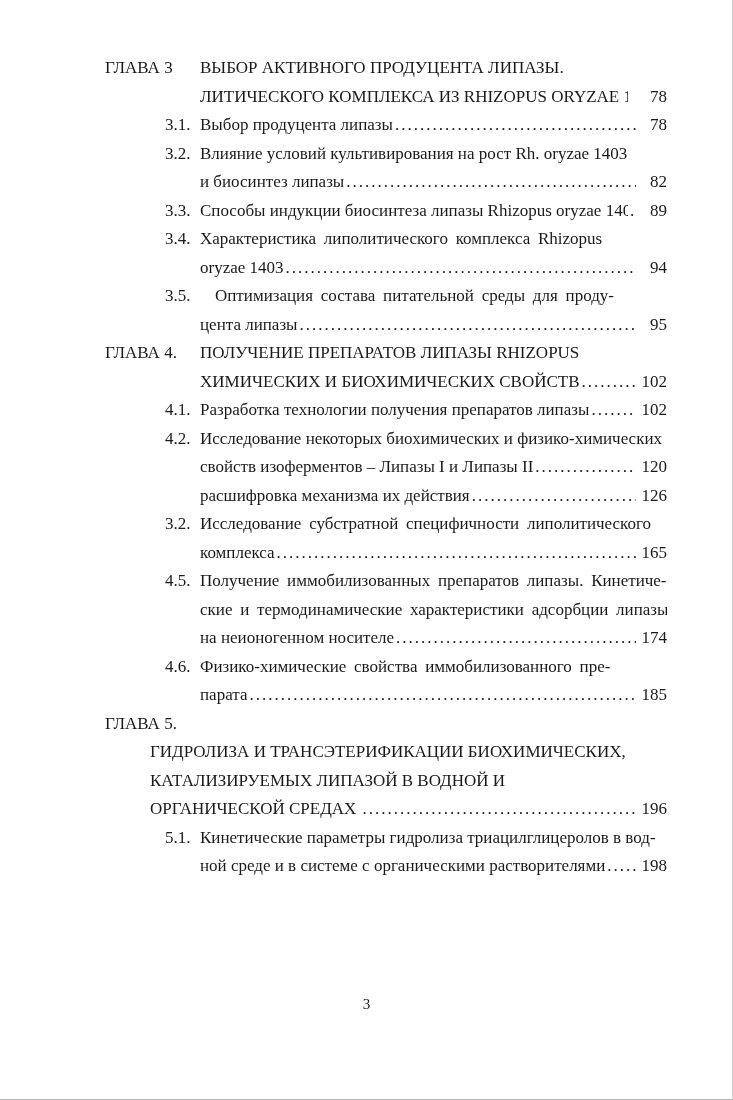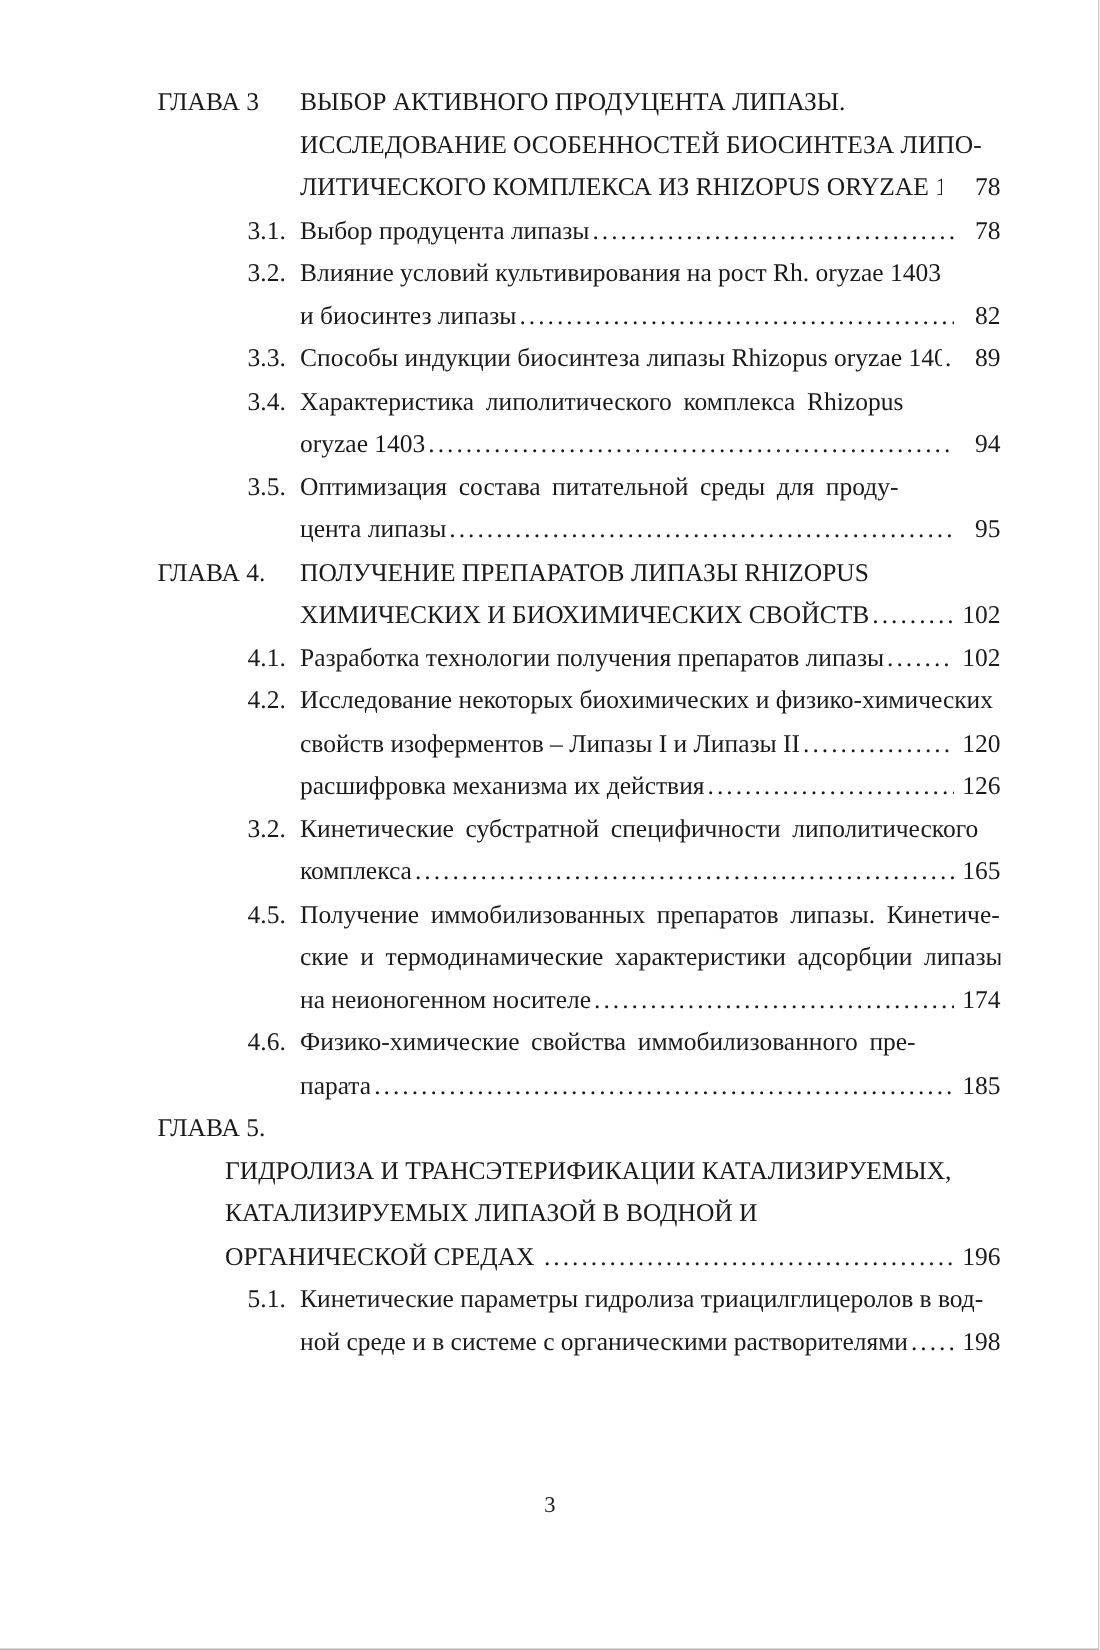--- a/index.html
+++ b/index.html
@@ -68,71 +68,70 @@
     font-size: 15px;
   }
 </style>
 </head>
 <body>
 
 <div class="page">
   <div class="toc">
       <div class="toc-entry">
         <div class="toc-line" style="padding-left: 0px;"><span class="toc-label" style="width: 95px;">ГЛАВА 3</span><span class="toc-text"><span>ВЫБОР АКТИВНОГО ПРОДУЦЕНТА ЛИПАЗЫ.</span></span></div>
-        <div class="toc-line" style="padding-left: 95px;"><span class="toc-text"><span>ИССЛЕДОВАНИЕ ОСОБЕННОСТЕЙ БИОСИНТЕЗА ЛИПО-</span></span></div>
         <div class="toc-line" style="padding-left: 95px;"><span class="toc-text"><span>ЛИТИЧЕСКОГО КОМПЛЕКСА ИЗ </span><span class="italic">RHIZOPUS ORYZAE</span><span> 1403.</span></span><span class="leader"></span><span class="toc-page">78</span></div>
       </div>
       <div class="toc-entry">
         <div class="toc-line" style="padding-left: 60px;"><span class="toc-label" style="width: 35px;">3.1.</span><span class="toc-text"><span>Выбор продуцента липазы</span></span><span class="leader">............................................................................................................................................................................................................................</span><span class="toc-page">78</span></div>
       </div>
       <div class="toc-entry">
         <div class="toc-line" style="padding-left: 60px;"><span class="toc-label" style="width: 35px;">3.2.</span><span class="toc-text"><span>Влияние условий культивирования на рост </span><span class="italic">Rh. oryzae</span><span> 1403</span></span></div>
         <div class="toc-line" style="padding-left: 95px;"><span class="toc-text"><span>и биосинтез липазы</span></span><span class="leader">............................................................................................................................................................................................................................</span><span class="toc-page">82</span></div>
       </div>
       <div class="toc-entry">
         <div class="toc-line" style="padding-left: 60px;"><span class="toc-label" style="width: 35px;">3.3.</span><span class="toc-text"><span>Способы индукции биосинтеза липазы </span><span class="italic">Rhizopus oryzae</span><span> 1403</span></span><span class="leader">............................................................................................................................................................................................................................</span><span class="toc-page">89</span></div>
       </div>
       <div class="toc-entry">
         <div class="toc-line wide" style="padding-left: 60px;"><span class="toc-label" style="width: 35px;">3.4.</span><span class="toc-text"><span>Характеристика липолитического комплекса </span><span class="italic">Rhizopus</span></span></div>
         <div class="toc-line" style="padding-left: 95px;"><span class="toc-text"><span class="italic">oryzae</span><span> 1403</span></span><span class="leader">............................................................................................................................................................................................................................</span><span class="toc-page">94</span></div>
       </div>
       <div class="toc-entry">
-        <div class="toc-line wide" style="padding-left: 60px;"><span class="toc-label" style="width: 35px;">3.5.</span><span class="toc-text"><span>Оптимизация состава питательной среды для проду-</span></span></div>
+        <div class="toc-line wide" style="padding-left: 60px; gap: 15px;"><span class="toc-label" style="width: 35px;">3.5.</span><span class="toc-text"><span>Оптимизация состава питательной среды для проду-</span></span></div>
         <div class="toc-line" style="padding-left: 95px;"><span class="toc-text"><span>цента липазы</span></span><span class="leader">............................................................................................................................................................................................................................</span><span class="toc-page">95</span></div>
       </div>
       <div class="toc-entry">
         <div class="toc-line" style="padding-left: 0px;"><span class="toc-label" style="width: 95px;">ГЛАВА 4.</span><span class="toc-text"><span>ПОЛУЧЕНИЕ ПРЕПАРАТОВ ЛИПАЗЫ </span><span class="italic">RHIZOPUS</span></span></div>
         <div class="toc-line" style="padding-left: 95px;"><span class="toc-text"><span>ХИМИЧЕСКИХ И БИОХИМИЧЕСКИХ СВОЙСТВ</span></span><span class="leader">............................................................................................................................................................................................................................</span><span class="toc-page">102</span></div>
       </div>
       <div class="toc-entry">
         <div class="toc-line" style="padding-left: 60px;"><span class="toc-label" style="width: 35px;">4.1.</span><span class="toc-text"><span>Разработка технологии получения препаратов липазы</span></span><span class="leader">............................................................................................................................................................................................................................</span><span class="toc-page">102</span></div>
       </div>
       <div class="toc-entry">
         <div class="toc-line" style="padding-left: 60px;"><span class="toc-label" style="width: 35px;">4.2.</span><span class="toc-text"><span>Исследование некоторых биохимических и физико-химических</span></span></div>
         <div class="toc-line" style="padding-left: 95px;"><span class="toc-text"><span>свойств изоферментов – Липазы I и Липазы II</span></span><span class="leader">............................................................................................................................................................................................................................</span><span class="toc-page">120</span></div>
       </div>
       <div class="toc-entry">
         <div class="toc-line" style="padding-left: 95px;"><span class="toc-text"><span>расшифровка механизма их действия</span></span><span class="leader">............................................................................................................................................................................................................................</span><span class="toc-page">126</span></div>
       </div>
       <div class="toc-entry">
-        <div class="toc-line wide" style="padding-left: 60px;"><span class="toc-label" style="width: 35px;">3.2.</span><span class="toc-text"><span>Кинетические субстратной специфичности липолитического</span></span></div>
+        <div class="toc-line wide" style="padding-left: 60px;"><span class="toc-label" style="width: 35px;">3.2.</span><span class="toc-text"><span>Исследование субстратной специфичности липолитического</span></span></div>
         <div class="toc-line" style="padding-left: 95px;"><span class="toc-text"><span>комплекса</span></span><span class="leader">............................................................................................................................................................................................................................</span><span class="toc-page">165</span></div>
       </div>
       <div class="toc-entry">
         <div class="toc-line wide" style="padding-left: 60px;"><span class="toc-label" style="width: 35px;">4.5.</span><span class="toc-text"><span>Получение иммобилизованных препаратов липазы. Кинетиче-</span></span></div>
         <div class="toc-line wide" style="padding-left: 95px;"><span class="toc-text"><span>ские и термодинамические характеристики адсорбции липазы</span></span></div>
         <div class="toc-line" style="padding-left: 95px;"><span class="toc-text"><span>на неионогенном носителе</span></span><span class="leader">............................................................................................................................................................................................................................</span><span class="toc-page">174</span></div>
       </div>
       <div class="toc-entry">
         <div class="toc-line wide" style="padding-left: 60px;"><span class="toc-label" style="width: 35px;">4.6.</span><span class="toc-text"><span>Физико-химические свойства иммобилизованного пре-</span></span></div>
         <div class="toc-line" style="padding-left: 95px;"><span class="toc-text"><span>парата</span></span><span class="leader">............................................................................................................................................................................................................................</span><span class="toc-page">185</span></div>
       </div>
       <div class="toc-entry">
         <div class="toc-line" style="padding-left: 0px; flex-direction: column;"><span class="toc-label natural">ГЛАВА 5.</span></div>
-        <div class="toc-line" style="padding-left: 45px;"><span class="toc-text"><span>ГИДРОЛИЗА И ТРАНСЭТЕРИФИКАЦИИ КАТАЛИЗИРУЕМЫХ,</span></span></div>
+        <div class="toc-line" style="padding-left: 45px;"><span class="toc-text"><span>ГИДРОЛИЗА И ТРАНСЭТЕРИФИКАЦИИ БИОХИМИЧЕСКИХ,</span></span></div>
         <div class="toc-line" style="padding-left: 45px;"><span class="toc-text"><span>КАТАЛИЗИРУЕМЫХ ЛИПАЗОЙ В ВОДНОЙ И</span></span></div>
         <div class="toc-line" style="padding-left: 45px;"><span class="toc-text"><span>ОРГАНИЧЕСКОЙ СРЕДАХ </span></span><span class="leader">............................................................................................................................................................................................................................</span><span class="toc-page">196</span></div>
       </div>
       <div class="toc-entry">
         <div class="toc-line" style="padding-left: 60px;"><span class="toc-label" style="width: 35px;">5.1.</span><span class="toc-text"><span>Кинетические параметры гидролиза триацилглицеролов в вод-</span></span></div>
         <div class="toc-line" style="padding-left: 95px;"><span class="toc-text"><span>ной среде и в системе с органическими растворителями</span></span><span class="leader">............................................................................................................................................................................................................................</span><span class="toc-page">198</span></div>
       </div>
     </div>
   <div class="footer">
     <span>3</span>

